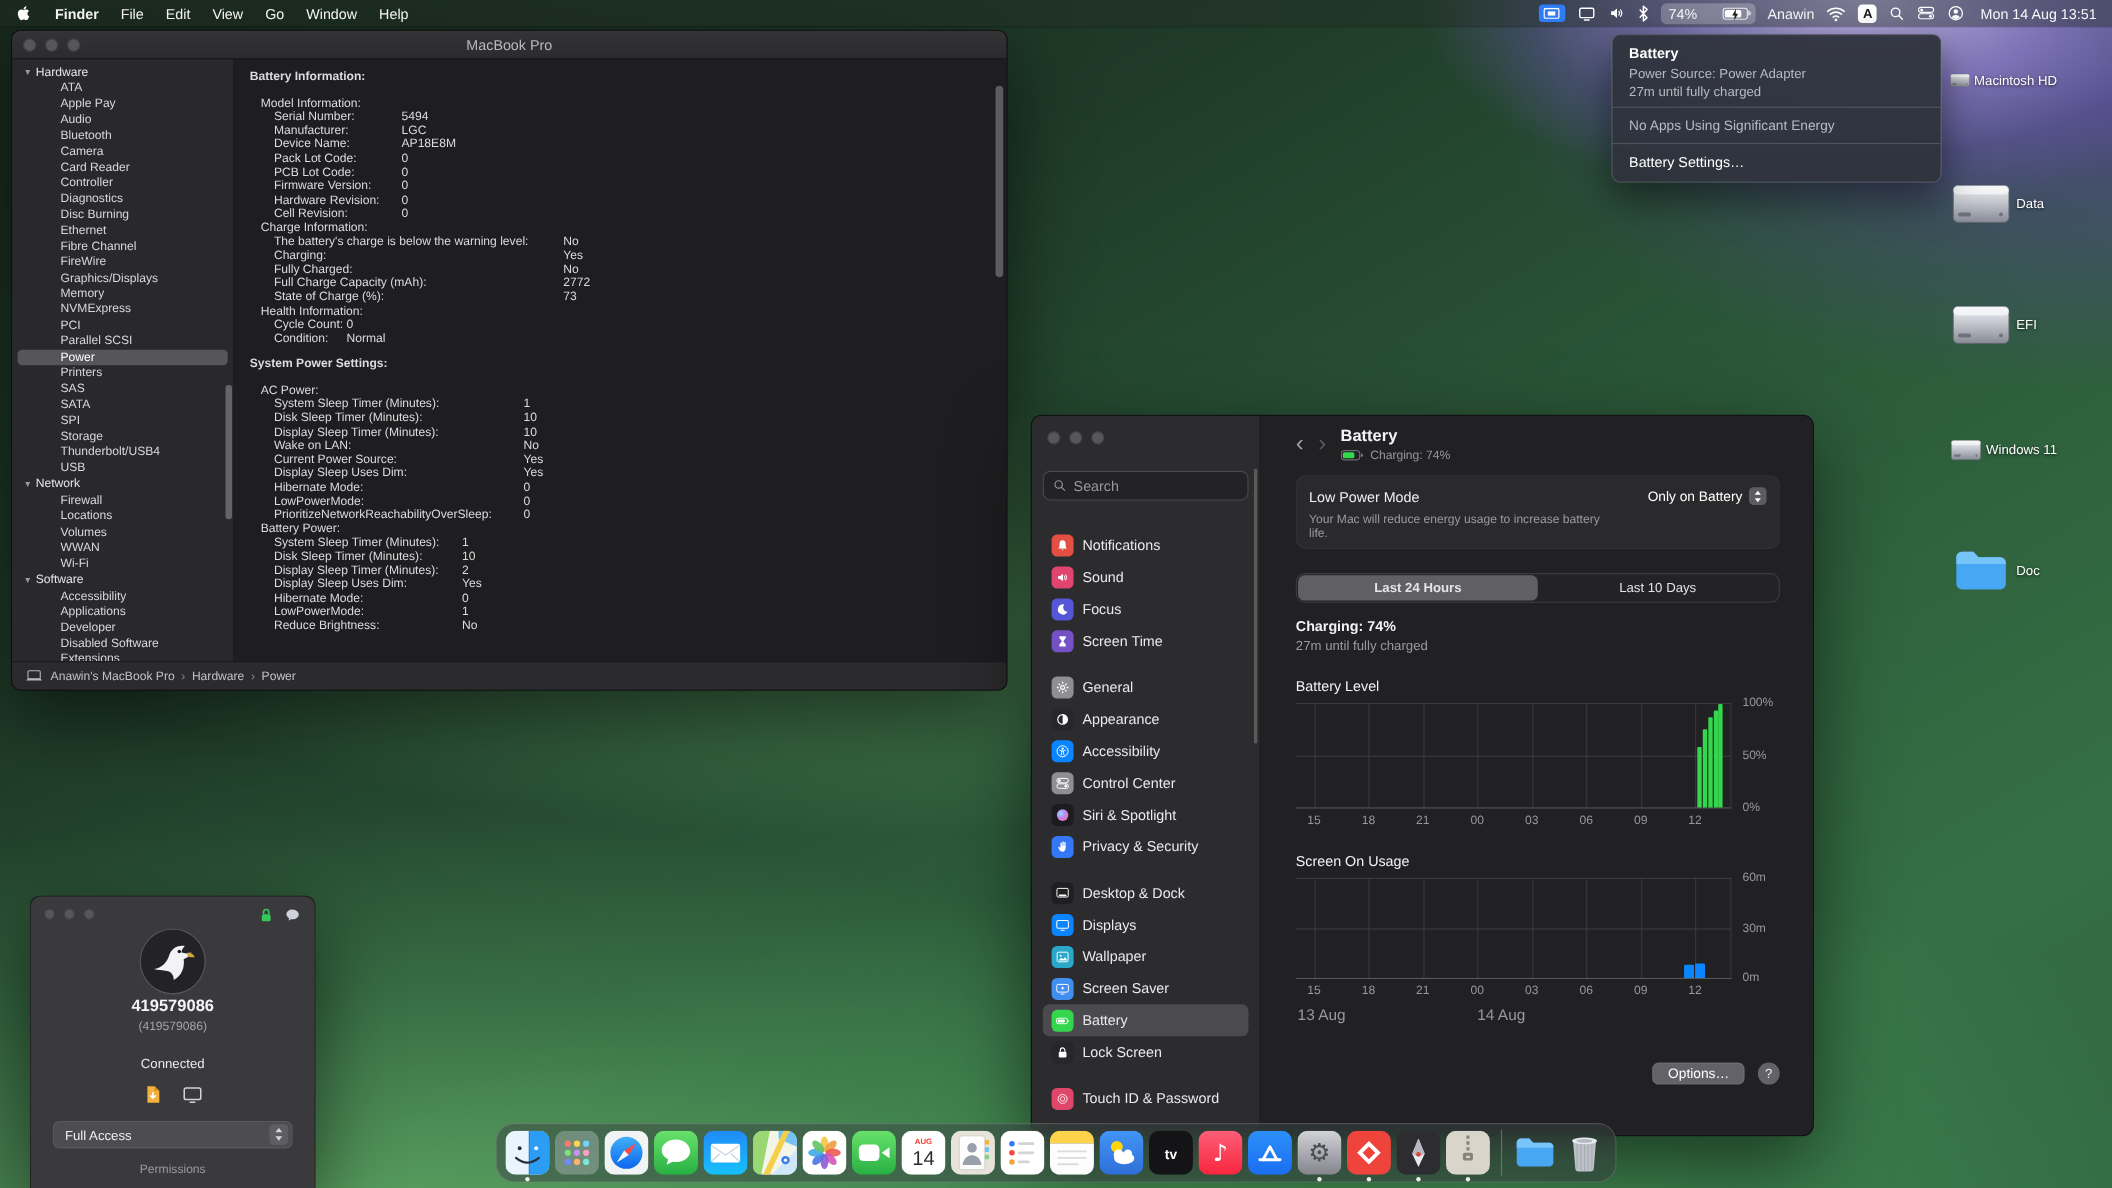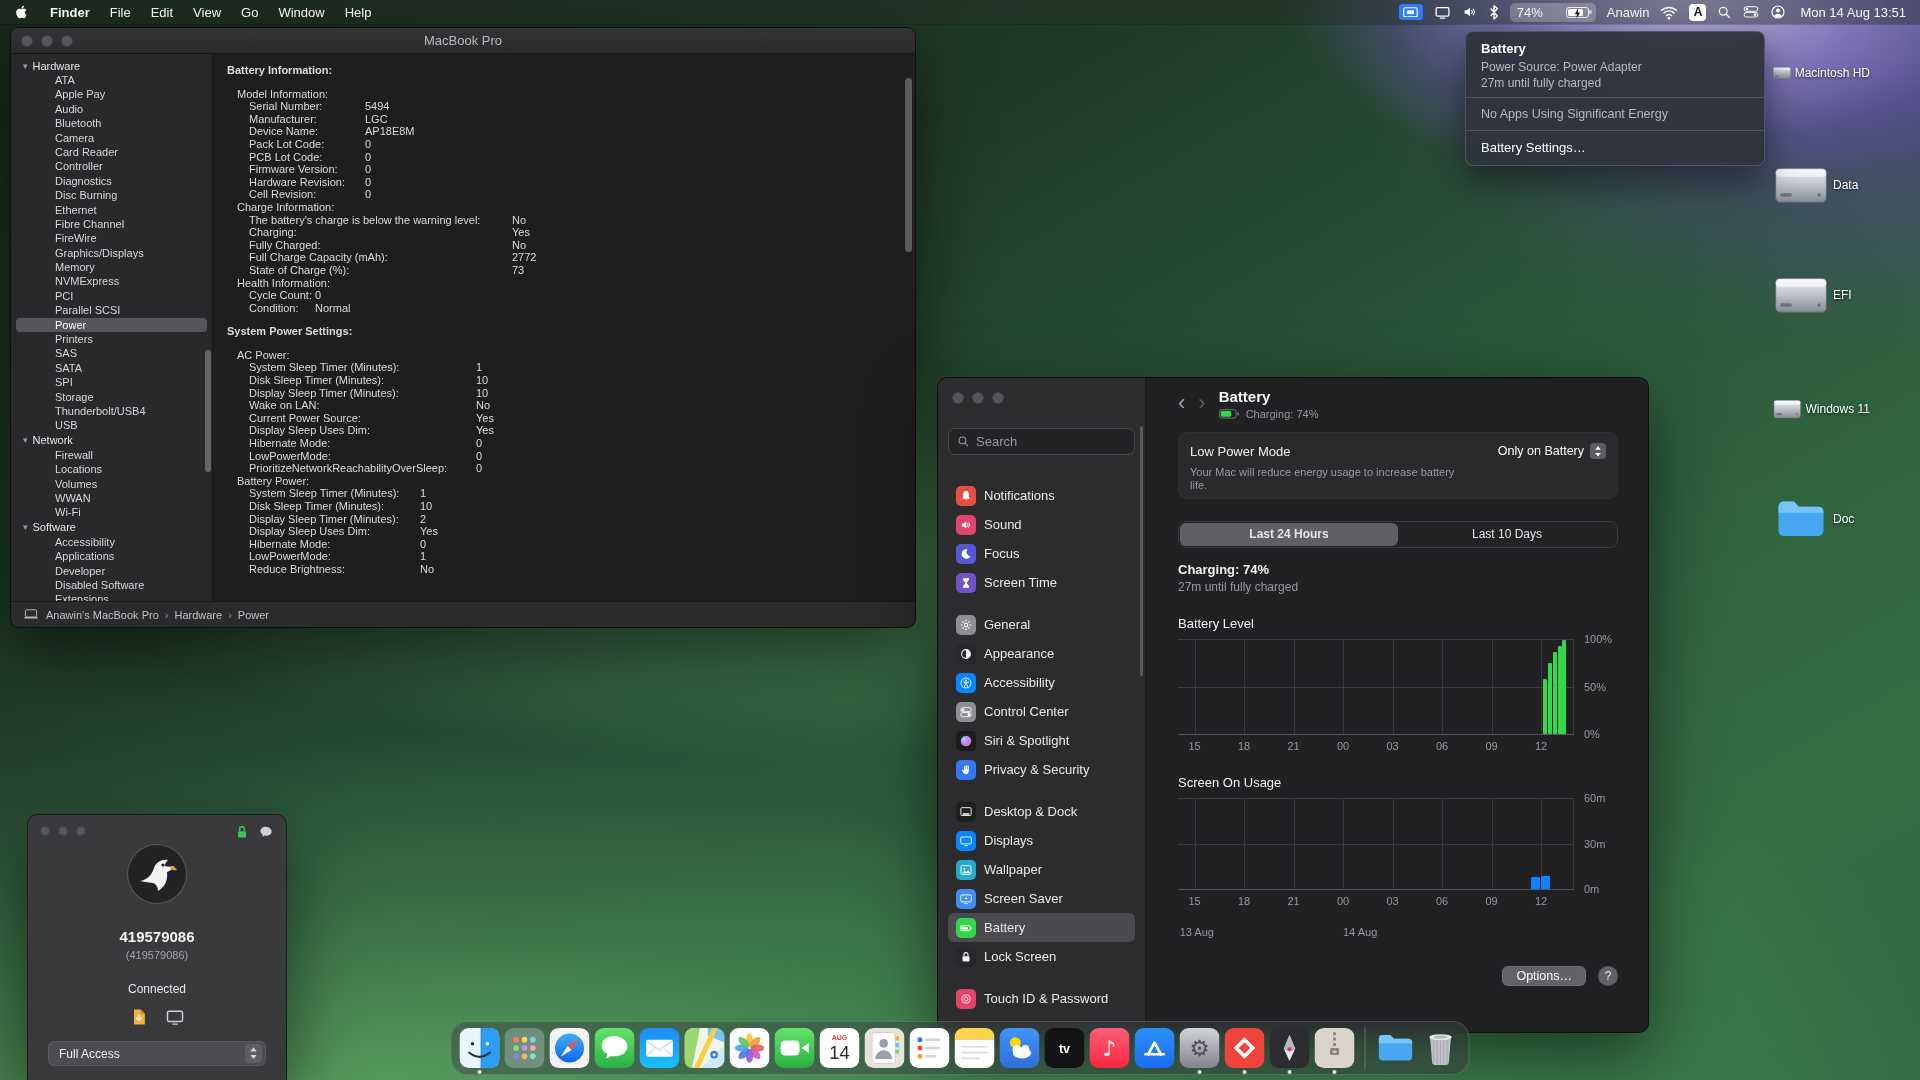--- a/index.html
+++ b/index.html
@@ -113,33 +113,33 @@
   .chart-title { font-size:13px; font-weight:normal; color:#f2f2f4; margin-bottom:8px; }
   .plot-wrap { position:relative; }
   .plot { position:relative; }
   .vline { position:absolute; top:0; bottom:0; width:1px; background:#39393d; }
   .hline { position:absolute; left:0; width:396px; height:1px; background:#3c3c40; }
   .hline.base { background:#55555a; }
   .bar { position:absolute; bottom:1px; border-radius:1px 1px 0 0; }
   .ylab { position:absolute; font-size:11px; color:#98989d; }
   .xrow { position:relative; height:15px; margin-top:5px; font-size:11px; color:#98989d; }
   .xlab { position:absolute; transform:translateX(-50%); }
-  .dates { position:relative; height:15px; margin-top:16px; font-size:11px; color:#98989d; }
+  .dates { position:relative; height:15px; margin-top:4px; font-size:14px; color:#98989d; }
   .datelab { position:absolute; }
   .st-foot { position:absolute; right:30px; bottom:46px; display:flex; align-items:center; gap:12px; }
   .btn { background:#626268; border-radius:6px; padding:3px 14px; font-size:12.5px; color:#fff; box-shadow:inset 0 0 0 1px rgba(255,255,255,0.08); }
   .help { width:20px; height:20px; border-radius:50%; background:#626268; display:flex; align-items:center; justify-content:center; font-size:12px; color:#e8e8ec; }
 
   
   .remote { left:27px; top:814px; width:260px; height:266px; background:#3a3a3d; border-radius:10px 10px 0 0; text-align:center; z-index:25; border:1px solid rgba(0,0,0,0.5); border-bottom:none; }
   .remote-traffic { position:absolute; left:12px; top:11px; }
   .remote-traffic .tl { width:10px; height:10px; }
   .remote-top { position:absolute; right:12px; top:9px; display:flex; gap:8px; }
   .avatar { width:58px; height:58px; margin:30px auto 0; border-radius:50%; overflow:hidden; box-shadow:0 0 0 1px rgba(255,255,255,0.15); }
-  .remote-id { margin-top:25px; font-size:15px; font-weight:bold; color:#f4f4f6; }
+  .remote-id { margin-top:3px; font-size:15px; font-weight:bold; color:#f4f4f6; }
   .remote-id2 { margin-top:4px; font-size:11px; color:#a4a4aa; }
   .remote-status { margin-top:21px; font-size:12px; color:#e8e8ec; }
   .remote-actions { margin-top:11px; display:flex; justify-content:center; gap:16px; }
   .remote-actions svg { width:20px; height:20px; }
   .remote-select { width:218px; height:25px; margin:14px auto 0; background:#4c4c51; border-radius:6px; display:flex; align-items:center; padding:0 4px 0 11px; font-size:12px; color:#f0f0f2; box-shadow:inset 0 0 0 1px rgba(255,255,255,0.08); }
   .remote-select .sp { flex:1; text-align:left; }
   .sel-ctl { width:17px; height:19px; background:#5d5d63; border-radius:4px; display:flex; align-items:center; justify-content:center; }
   .remote-perm { margin-top:13px; font-size:11px; color:#9a9aa0; }
 
   

